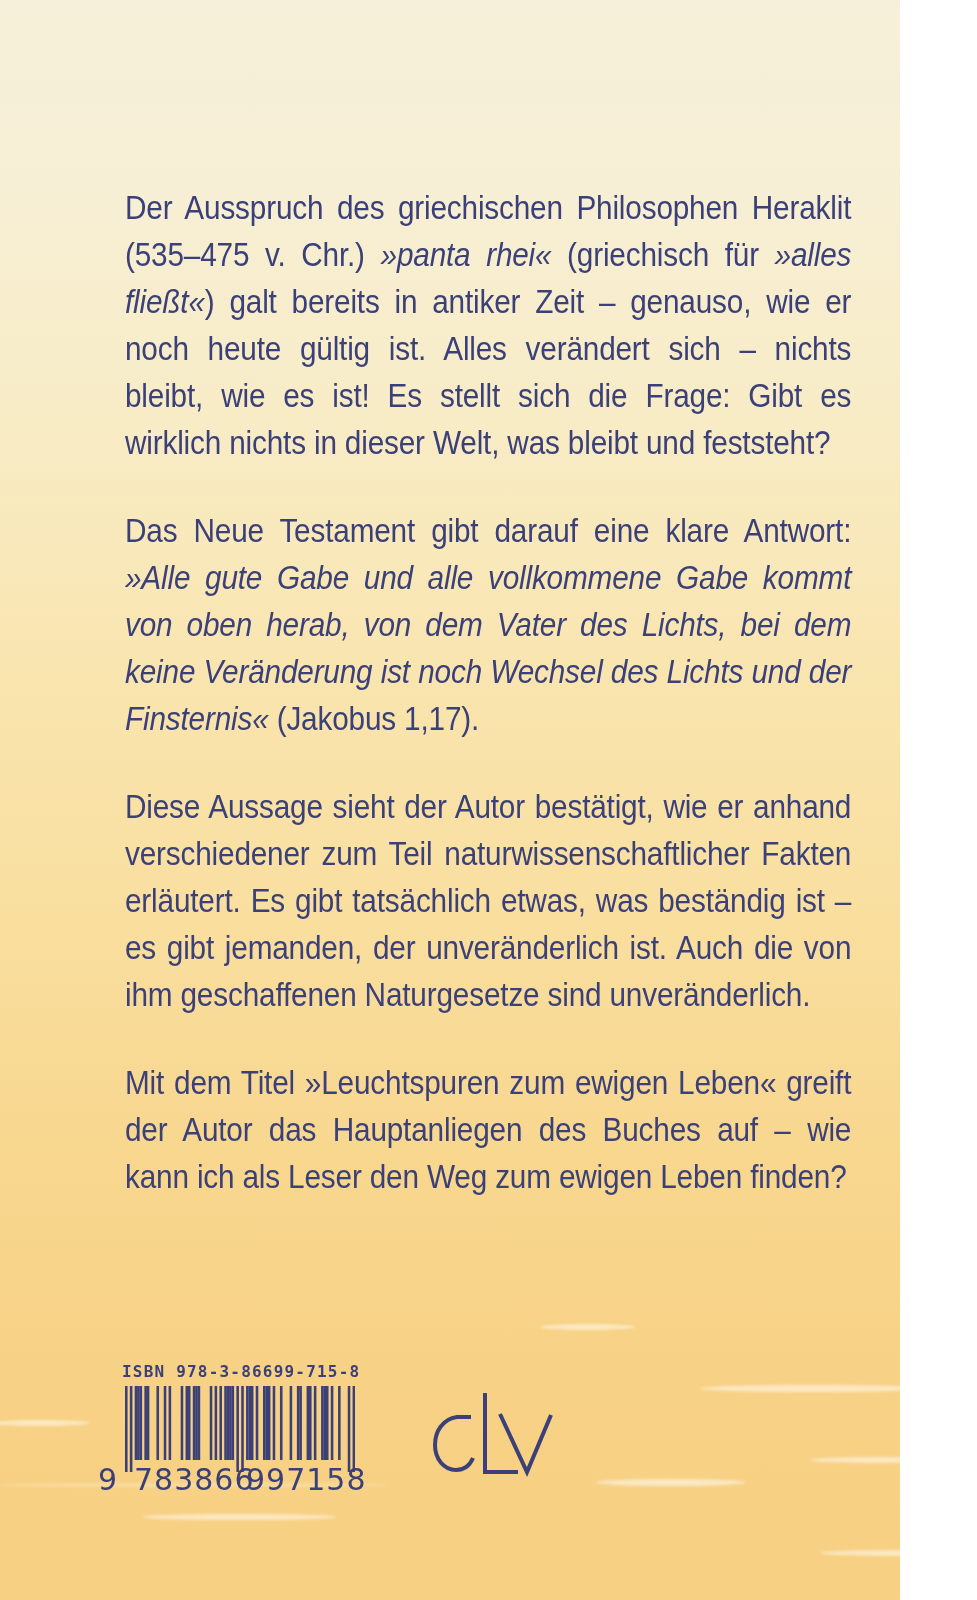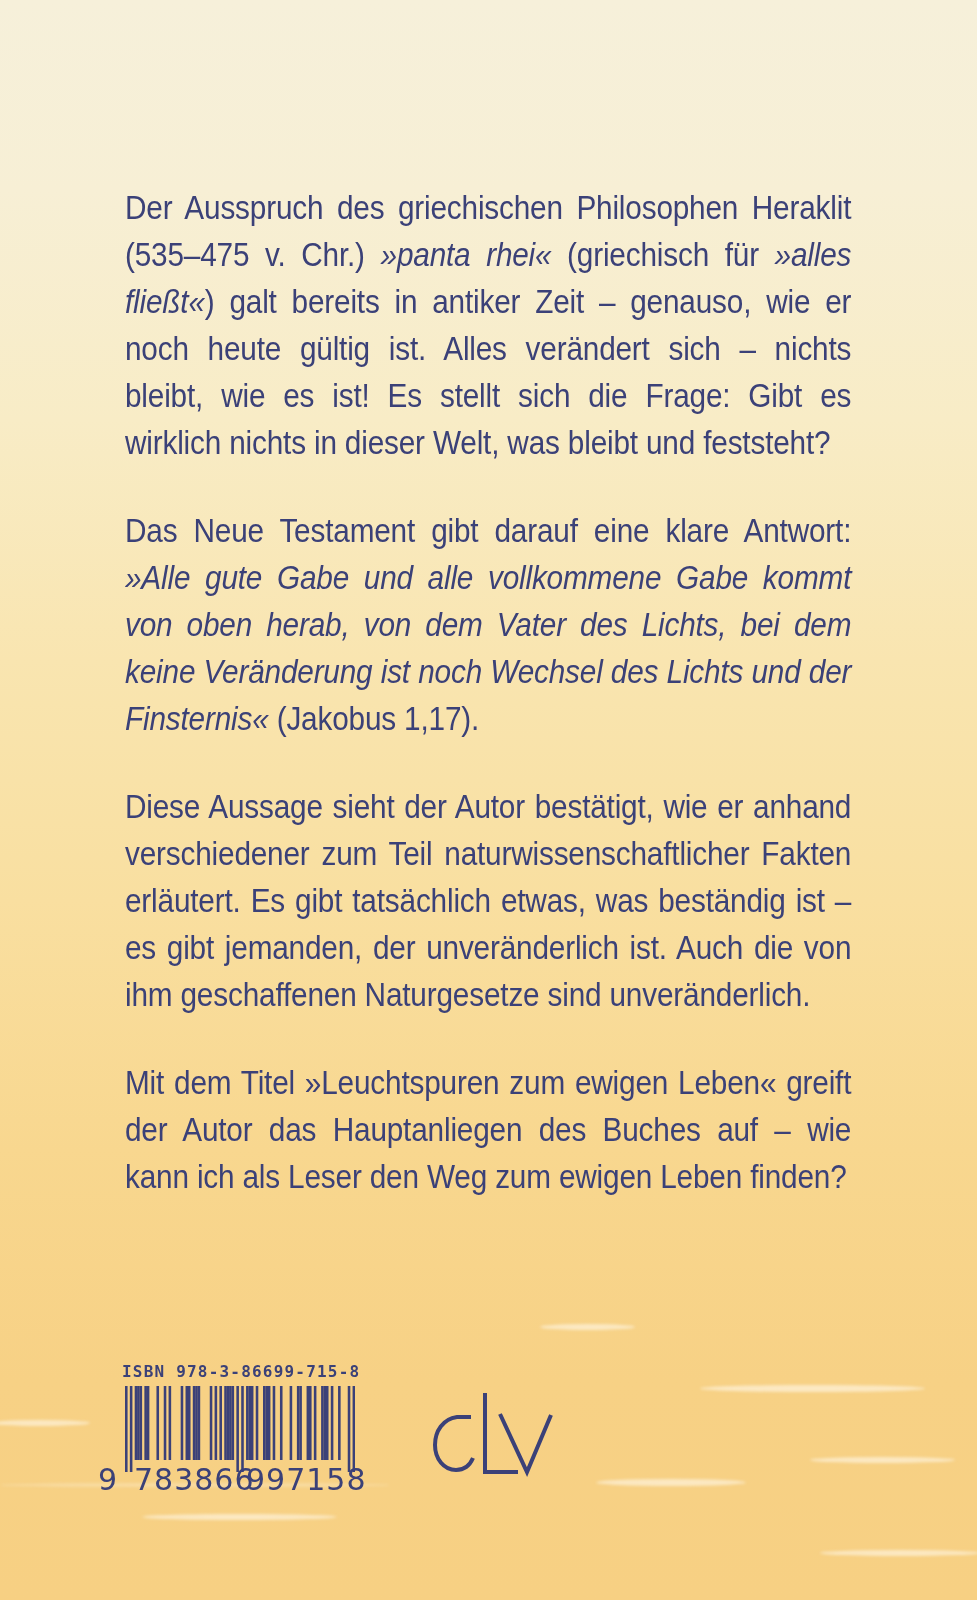--- a/index.html
+++ b/index.html
@@ -5,21 +5,21 @@
 <style>
   :root{
     --ink:#3b4178;
     --bg-top:#f6f0da;
     --bg-mid:#f9e5b0;
     --bg-bottom:#f7d083;
   }
   html,body{margin:0;padding:0;}
   body{width:977px;height:1600px;font-family:"Liberation Sans",sans-serif;}
   .cover{
-    position:relative;width:977px;height:1600px;overflow:hidden;
+    position:relative;width:900px;height:1600px;overflow:hidden;
     background:linear-gradient(to bottom,
       var(--bg-top) 0px,
       #f7efd5 190px,
       #f8ecc6 420px,
       var(--bg-mid) 660px,
       #f9dfa0 900px,
       #f8d78f 1150px,
       #f7d185 1380px,
       var(--bg-bottom) 1600px);
   }

